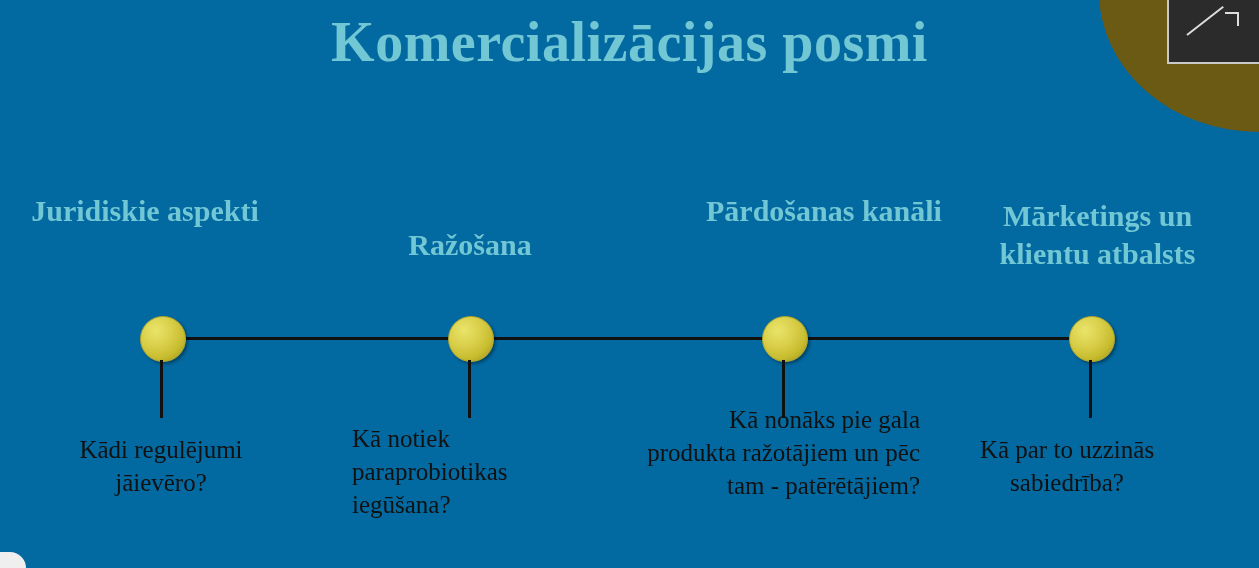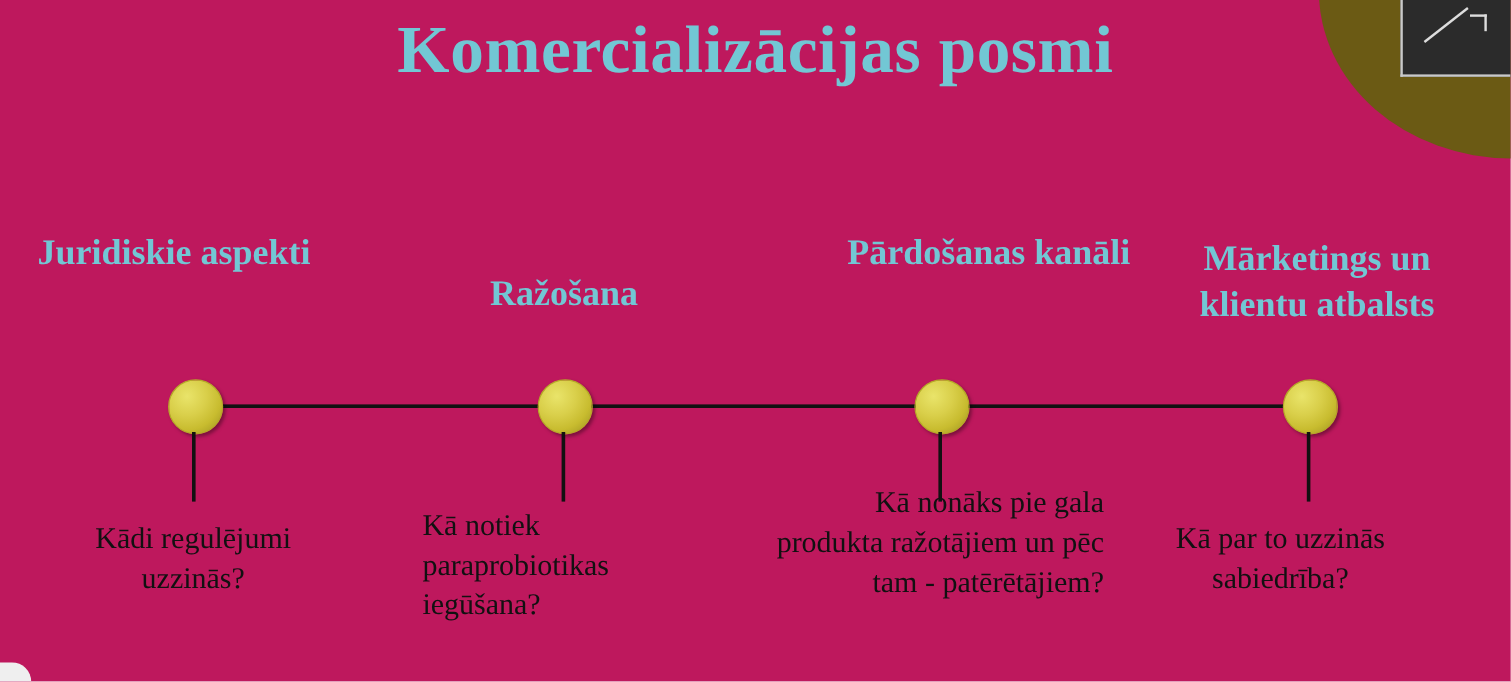--- a/index.html
+++ b/index.html
@@ -5,21 +5,21 @@
 <style>
   html, body {
     margin: 0;
     padding: 0;
     background: #ffffff;
   }
   #slide {
     position: relative;
     width: 1259px;
     height: 568px;
-    background: #be185d;
+    background: #0369a1;
     overflow: hidden;
     font-family: "Liberation Serif", serif;
   }
 
   
   #slide-title {
     position: absolute;
     left: 0;
     top: 8px;
     width: 1259px;
@@ -147,21 +147,21 @@
   <div class="corner-accent-bl"></div>
 
   <div id="slide-title">Komercializācijas posmi</div>
 
   <div id="timeline-axis"></div>
 
   <div class="node" style="left:0;">
     <div class="node-heading" style="left:30px; top:192px; width:230px;">Juridiskie aspekti</div>
     <div class="node-dot" style="left:140px; top:316px;"></div>
     <div class="node-stem" style="left:160px; top:360px; height:58px;"></div>
-    <div class="node-caption" style="left:35px; top:433px; width:252px;">Kādi regulējumi uzzinās?</div>
+    <div class="node-caption" style="left:35px; top:433px; width:252px;">Kādi regulējumi jāievēro?</div>
   </div>
 
   <div class="node" style="left:0;">
     <div class="node-heading" style="left:355px; top:226px; width:230px;">Ražošana</div>
     <div class="node-dot" style="left:448px; top:316px;"></div>
     <div class="node-stem" style="left:468px; top:360px; height:58px;"></div>
     <div class="node-caption" style="left:352px; top:422px; width:216px; text-align:left;">Kā notiek paraprobiotikas iegūšana?</div>
   </div>
 
   <div class="node" style="left:0;">

